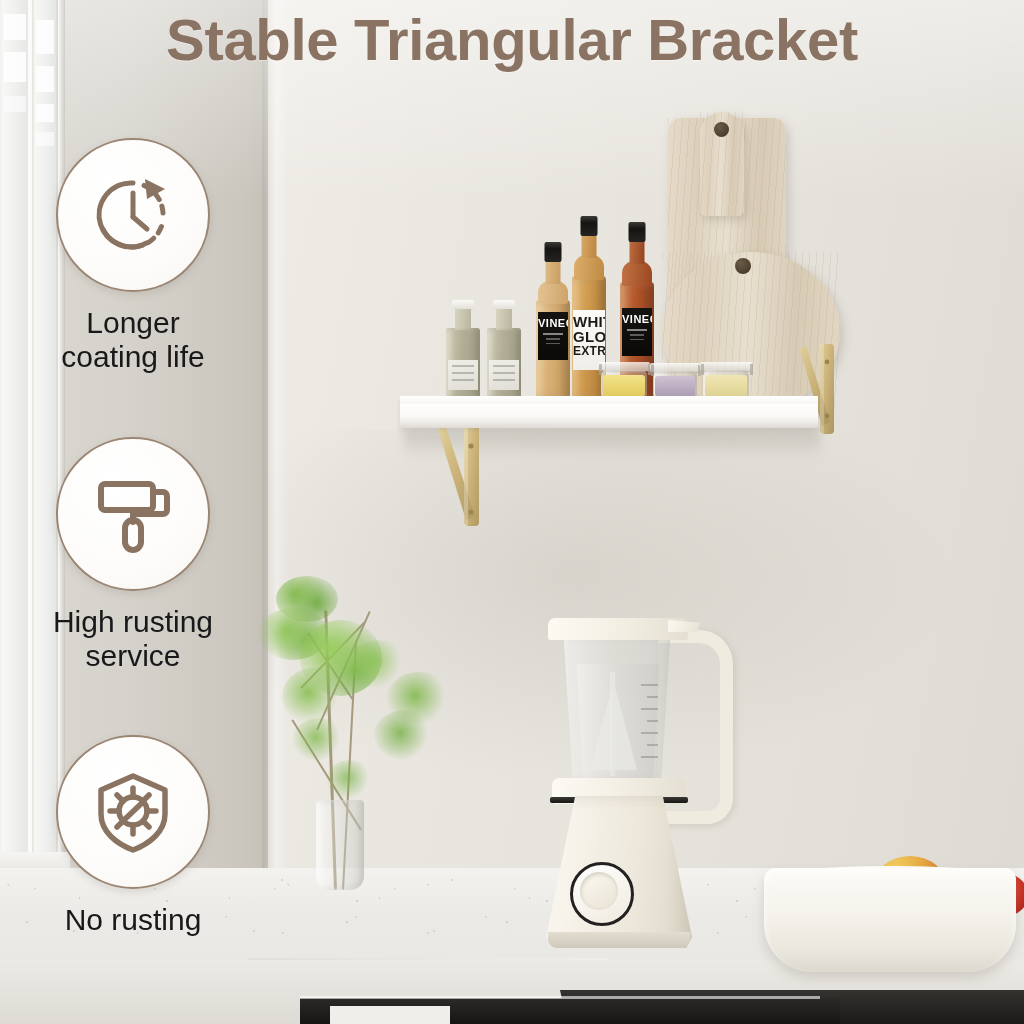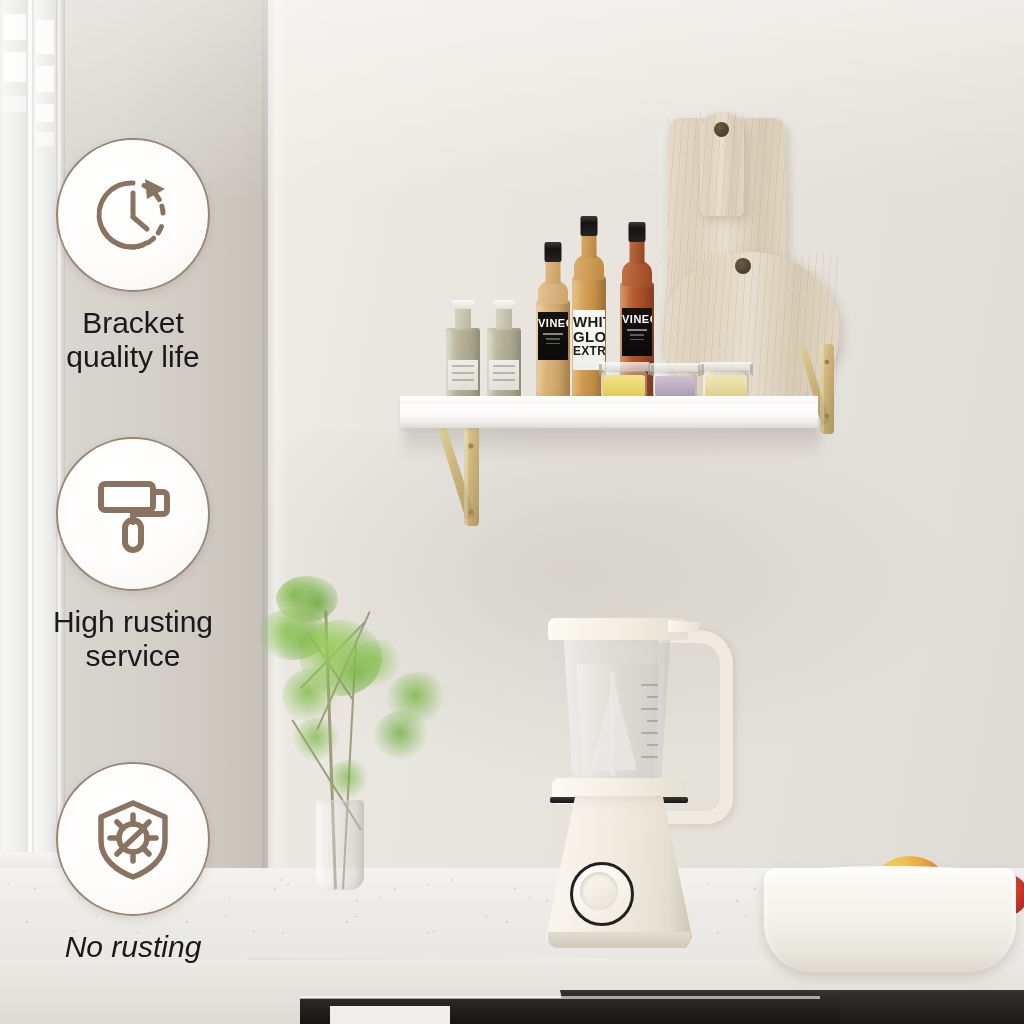--- a/index.html
+++ b/index.html
@@ -420,58 +420,59 @@
     <div class="fruit" style="left:942px;top:868px;width:50px;height:48px;
                 background:radial-gradient(circle at 32% 26%,#7b5a8c,#4a2f5c 66%,#2f1d3c);"></div>
     <div class="fruit" style="left:948px;top:898px;width:48px;height:42px;
                 background:radial-gradient(circle at 32% 26%,#6d4e80,#3f2a52 66%,#281835);"></div>
     <div class="fruit" style="left:984px;top:874px;width:44px;height:42px;
                 background:radial-gradient(circle at 32% 28%,#ea5c42,#c42c20 66%,#93201a);"></div>
     <div class="bowl-rim"></div>
     <div class="bowl"></div>
   </div>
 
+  <div class="headline">Stable Triangular Bracket</div>
 
   <div class="feature" style="left:18px;top:138px;">
     <div class="fcircle">
       <span>
         <svg width="96" height="96" viewBox="0 0 96 96">
           <path d="M48 16 A32 32 0 1 0 66 73" fill="none" stroke="#8a7360" stroke-width="5" stroke-linecap="round" stroke-dasharray="118 400"></path>
           <path d="M18 62 A32 32 0 0 0 48 80" fill="none" stroke="#8a7360" stroke-width="5" stroke-linecap="round"></path>
           <path d="M50 80 A32 32 0 0 0 78 54" fill="none" stroke="#8a7360" stroke-width="5" stroke-linecap="round" stroke-dasharray="7 7"></path>
           <path d="M78 46 A32 32 0 0 0 58 18" fill="none" stroke="#8a7360" stroke-width="5" stroke-linecap="round" stroke-dasharray="7 7"></path>
           <path d="M60 12 L80 22 L62 32 Z" fill="#8a7360"></path>
           <line x1="48" y1="26" x2="48" y2="50" stroke="#8a7360" stroke-width="5" stroke-linecap="round"></line>
           <line x1="48" y1="50" x2="62" y2="62" stroke="#8a7360" stroke-width="5" stroke-linecap="round"></line>
         </svg>
       </span>
     </div>
     <div class="flabel">
-      <span>Bracket</span><br>
-      <span>quality life</span>
+      <span>Longer</span><br>
+      <span>coating life</span>
     </div>
   </div>
 
   <div class="feature" style="left:18px;top:437px;">
     <div class="fcircle">
       <span>
         <svg width="92" height="92" viewBox="0 0 92 92">
           <rect x="14" y="16" width="52" height="26" rx="4" fill="none" stroke="#8a7360" stroke-width="6"></rect>
           <path d="M66 24 h10 a4 4 0 0 1 4 4 v14 a4 4 0 0 1 -4 4 h-30 v8" fill="none" stroke="#8a7360" stroke-width="6" stroke-linecap="round" stroke-linejoin="round"></path>
           <rect x="38" y="52" width="16" height="30" rx="8" fill="none" stroke="#8a7360" stroke-width="6"></rect>
         </svg>
       </span>
     </div>
     <div class="flabel">
       <span>High rusting</span><br>
       <span>service</span>
     </div>
   </div>
 
-  <div class="feature" style="left:18px;top:762px;font-style:italic;">
+  <div class="feature" style="left:18px;top:735px;">
     <div class="fcircle">
       <span>
         <svg width="92" height="92" viewBox="0 0 92 92">
           <path d="M46 10 L78 24 V48 C78 66 62 78 46 84 C30 78 14 66 14 48 V24 Z" fill="none" stroke="#8a7360" stroke-width="5.5" stroke-linejoin="round"></path>
           <circle cx="46" cy="45" r="14" fill="none" stroke="#8a7360" stroke-width="5.5"></circle>
           <g stroke="#8a7360" stroke-width="5.5" stroke-linecap="round">
             <line x1="46" y1="22" x2="46" y2="31"></line>
             <line x1="46" y1="59" x2="46" y2="68"></line>
             <line x1="23" y1="45" x2="32" y2="45"></line>
             <line x1="60" y1="45" x2="69" y2="45"></line>

